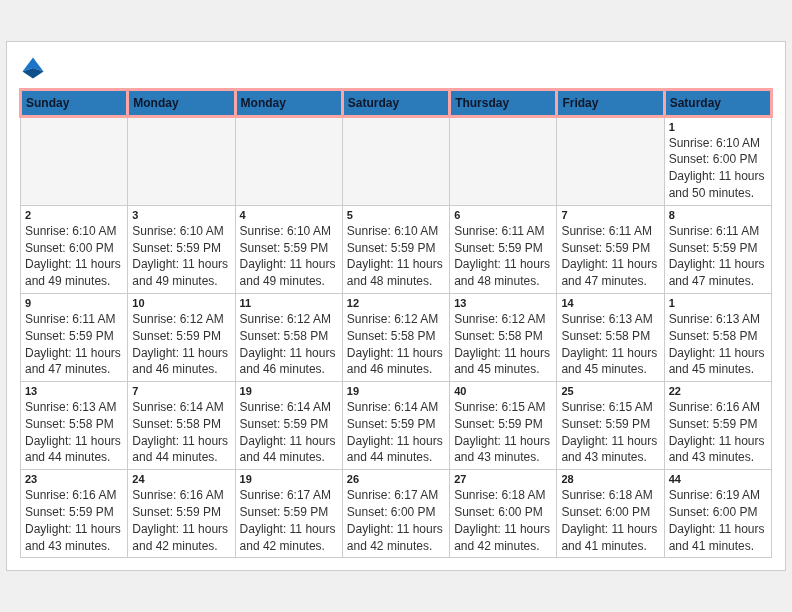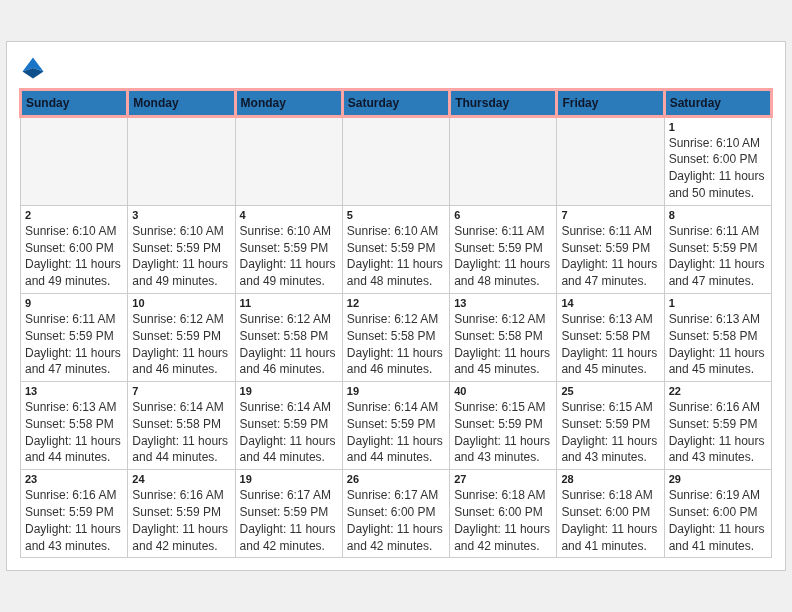--- a/index.html
+++ b/index.html
@@ -337,21 +337,21 @@
 and 42 minutes.</div>
           </td>
           <td>
             <span class="cell-date">28</span>
             <div class="cell-info" style="white-space: pre-line;">Sunrise: 6:18 AM
 Sunset: 6:00 PM
 Daylight: 11 hours
 and 41 minutes.</div>
           </td>
           <td>
-            <span class="cell-date">29</span>
+            <span class="cell-date">44</span>
             <div class="cell-info" style="white-space: pre-line;">Sunrise: 6:19 AM
 Sunset: 6:00 PM
 Daylight: 11 hours
 and 41 minutes.</div>
           </td>
         </tr>
       </tbody>
   </table>
 </div>
 

